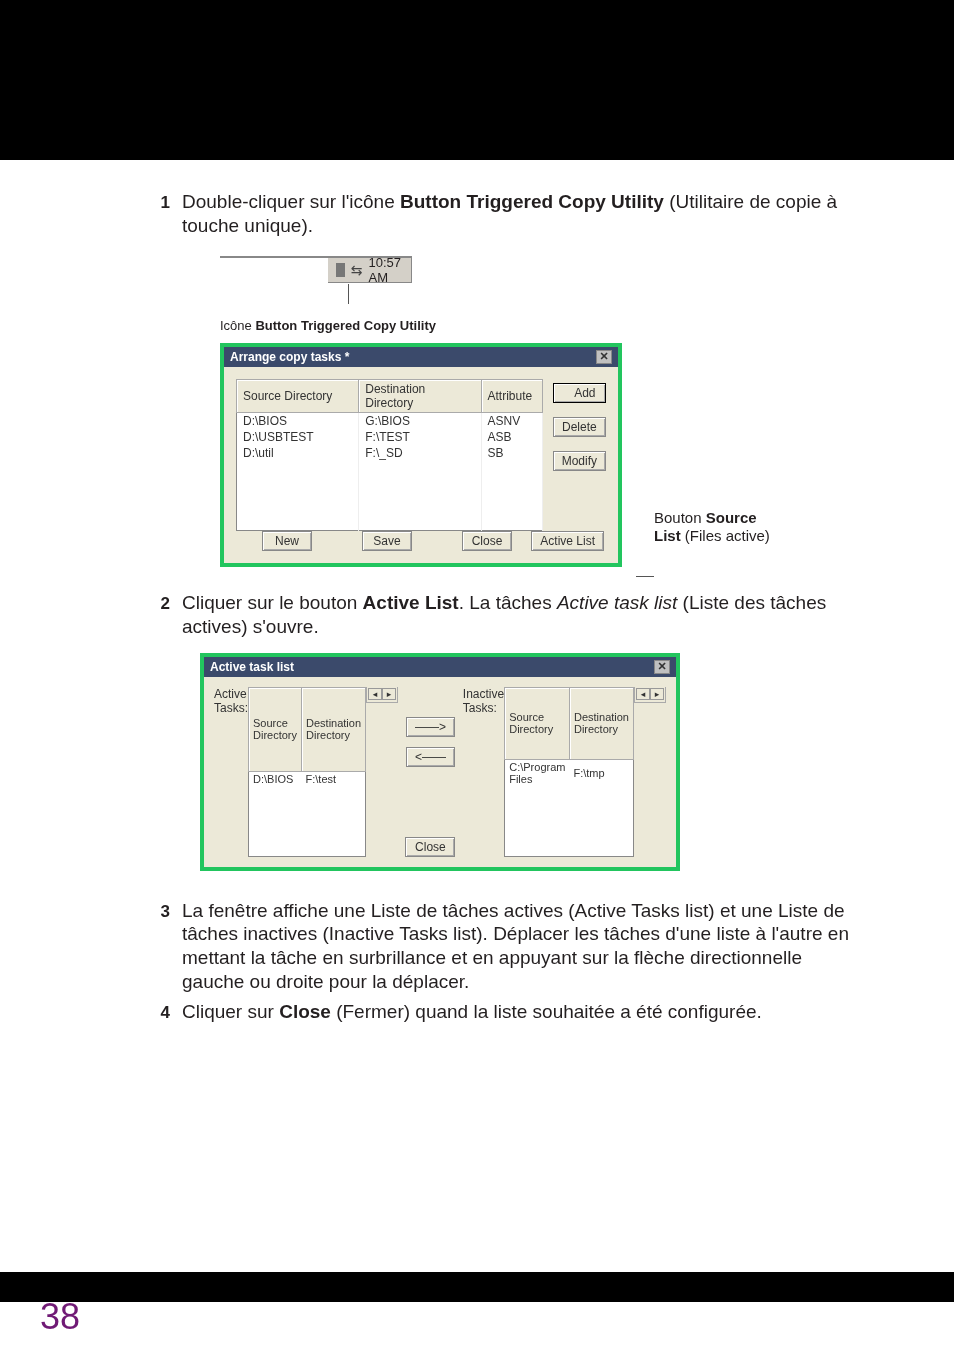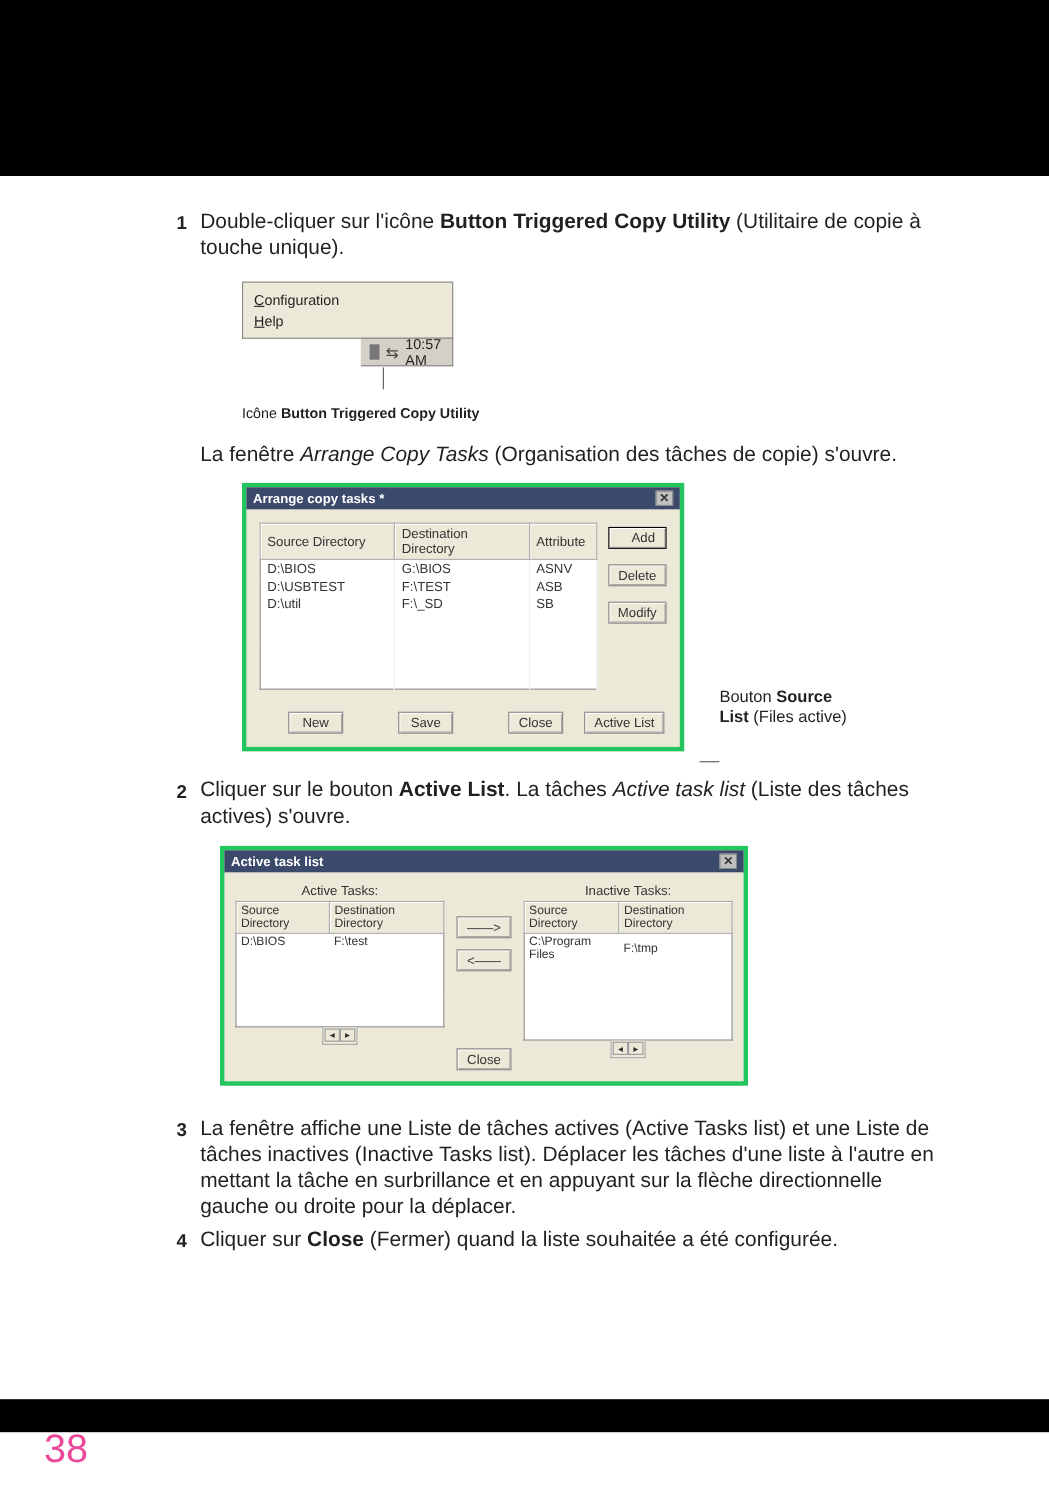--- a/index.html
+++ b/index.html
@@ -181,42 +181,41 @@
   .fig2-right {
     display: flex;
     flex-direction: column;
     gap: 14px;
     padding-top: 4px;
   }
   .fig2-btnrow {
     display: flex;
     justify-content: space-between;
     align-items: center;
-    margin-top: 20px;
     position: relative;
   }
   .fig2-btnrow-left { display: flex; gap: 50px; margin-left: 26px; }
   .fig2-activelist { margin-right: 2px; }
   .callout {
     font-size: 15px;
     line-height: 1.2;
     padding-bottom: 22px;
   }
   .callout .bold { font-weight: bold; }
 
   
   .fig3-wrap { margin-left: 60px; margin-bottom: 28px; }
   .fig3 { width: 480px; }
   .fig3-body {
     display: flex;
     gap: 6px;
     align-items: stretch;
     padding: 10px;
   }
-  .fig3-col { flex: 1; display: flex; flex-direction: column; align-items: center; }
+  .fig3-col { flex: 1; display: flex; flex-direction: row; }
   .fig3-mid {
     width: 60px;
     display: flex;
     flex-direction: column;
     align-items: center;
     justify-content: flex-start;
     gap: 10px;
     padding-top: 30px;
   }
   .fig3-label { font-size: 12px; margin-bottom: 2px; }
@@ -262,21 +261,21 @@
     left: 0;
     width: 100%;
     height: 30px;
     background: #000;
   }
   .page-num {
     position: absolute;
     bottom: 14px;
     left: 40px;
     font-size: 36px;
-    color: #ec4899;
+    color: #701a75;
   }
 
   .callout-line {
     width: 18px;
     height: 1px;
     background: #555;
     display: inline-block;
     position: relative;
     top: 10px;
   }
@@ -291,39 +290,32 @@
 
   <div class="step">
     <div class="step-num">1</div>
     <div class="step-body">
       <span>Double-cliquer sur l'icône </span><span class="bold">Button Triggered Copy Utility</span><span> (Utilitaire de copie à touche unique).</span>
     </div>
   </div>
 
   <div class="fig1">
     <div class="menu-box">
-      <div class="menu-group">
-        <div class="menu-item underline-first">Configuration</div>
-        <div class="menu-item underline-first">Help</div>
-      </div>
     </div>
     <div class="tray">
       <span class="icon-sq"></span>
       <span class="icon-arrow">⇆</span>
       <span>10:57 AM</span>
     </div>
     <div class="pointer-line"></div>
     <div class="fig1-caption">
       <span>Icône </span><span class="bold">Button Triggered Copy Utility</span>
     </div>
   </div>
 
-  <div class="after-fig-text">
-    <span>La fenêtre </span><span class="italic">Arrange Copy Tasks</span><span> (Organisation des tâches de copie) s'ouvre.</span>
-  </div>
 
   <div class="fig2-wrap">
     <div class="dlg fig2">
       <div class="dlg-title">
         <span>Arrange copy tasks *</span>
         <span class="close-x">✕</span>
       </div>
       <div class="dlg-body">
         <div class="fig2-grid">
           <div class="fig2-left">

